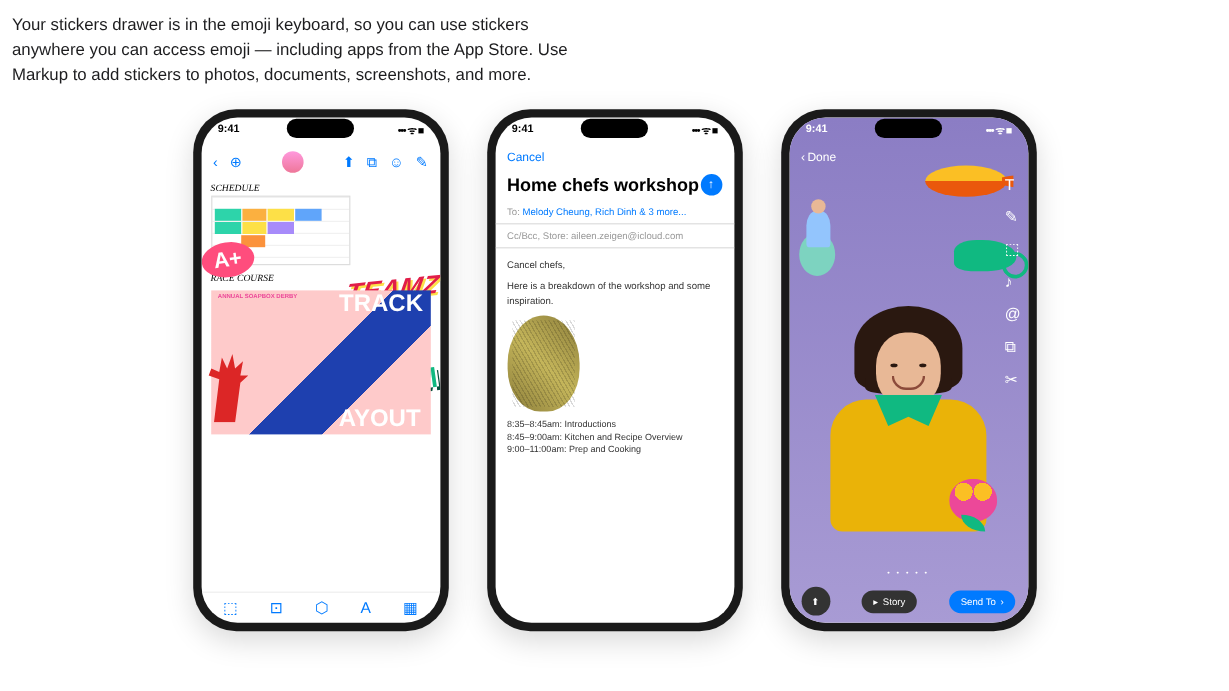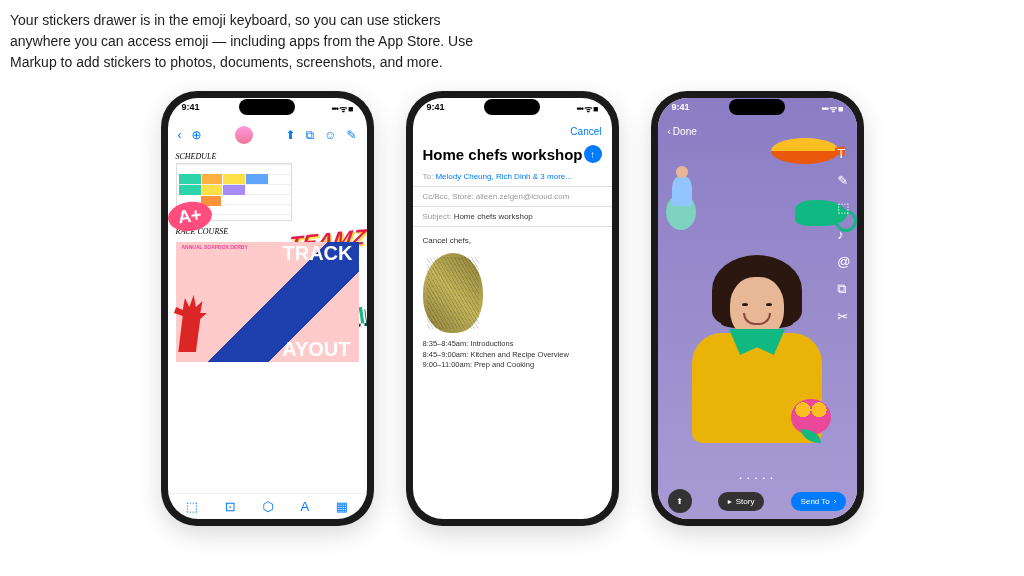--- a/index.html
+++ b/index.html
@@ -36,21 +36,21 @@
 .zoom{position:absolute;right:2px;top:158px;font-size:24px;font-weight:900;color:#10b981;transform:rotate(-8deg);text-shadow:-2px 0 #fff,2px 0 #fff,0 -2px #fff,0 2px #fff,3px 3px 0 #064e3b}
 .track{margin-top:6px;position:relative;height:120px}
 .trackbg{position:absolute;inset:0;background:linear-gradient(135deg,#fecaca 0%,#fecaca 50%,#1e40af 50%,#1e40af 70%,#fecaca 70%)}
 .tracktext{position:absolute;right:6px;top:2px;font-size:20px;font-weight:900;color:#fff;line-height:.9}
 .tracktext2{position:absolute;right:8px;bottom:4px;font-size:20px;font-weight:900;color:#fff;line-height:.9}
 .foam{position:absolute;left:-6px;bottom:10px;width:44px;height:60px;background:#dc2626;clip-path:polygon(20% 100%,30% 40%,10% 35%,15% 25%,30% 30%,35% 10%,45% 25%,55% 5%,60% 25%,75% 15%,70% 35%,85% 35%,70% 45%,60% 100%)}
 .bbar{display:flex;justify-content:space-around;padding:5px;font-size:13px;color:#007aff;border-top:1px solid #eee}
 
 
 .p2{padding-top:24px;height:100%;display:flex;flex-direction:column;font-size:9px}
-.p2-top{display:flex;justify-content:flex-end;padding:4px 10px;align-items:center}
+.p2-top{display:flex;justify-content:flex-start;padding:4px 10px;align-items:center}
 .cancel{color:#007aff;font-size:10px}
 .subj{font-size:15px;font-weight:700;padding:4px 10px;display:flex;align-items:center;justify-content:space-between}
 .send{width:18px;height:18px;background:#007aff;border-radius:50%;color:#fff;display:flex;align-items:center;justify-content:center;font-size:10px}
 .mfield{padding:5px 10px;border-bottom:.5px solid #ddd;color:#999;font-size:8px}
 .mfield .v{color:#007aff}
 .mbody{padding:8px 10px;font-size:8px;line-height:1.5;color:#333}
 .mbody p{margin-bottom:6px}
 .loaf{width:60px;height:80px;background:linear-gradient(45deg,#8b7d3a,#c4b55a,#8b7d3a);border-radius:50% 50% 45% 45%;margin:6px 0;position:relative}
 .loaf::before{content:'';position:absolute;inset:4px;background:repeating-linear-gradient(60deg,transparent 0 2px,rgba(0,0,0,.15) 2px 3px)}
 .times{font-size:7.5px;line-height:1.4}
@@ -167,23 +167,23 @@
       <div class="p2-top">
         <span class="cancel">Cancel</span>
         <span></span>
       </div>
       <div class="subj">
         <span>Home chefs workshop</span>
         <span class="send">↑</span>
       </div>
       <div class="mfield"><span>To:</span> <span class="v">Melody Cheung, Rich Dinh &amp; 3 more...</span></div>
       <div class="mfield"><span>Cc/Bcc, Store:</span> <span>aileen.zeigen@icloud.com</span></div>
-      <div class="mfield"><span>Subject:</span> <span style="color:#333">Home chefs workshop</span></div>
       <div class="mbody">
         <p>Cancel chefs,</p>
+        <p>Here is a breakdown of the workshop and some inspiration.</p>
         <div class="loaf"></div>
         <div class="times">
           <div>8:35–8:45am: Introductions</div>
           <div>8:45–9:00am: Kitchen and Recipe Overview</div>
           <div>9:00–11:00am: Prep and Cooking</div>
         </div>
       </div>
     </div>
   </div>
 </div>

